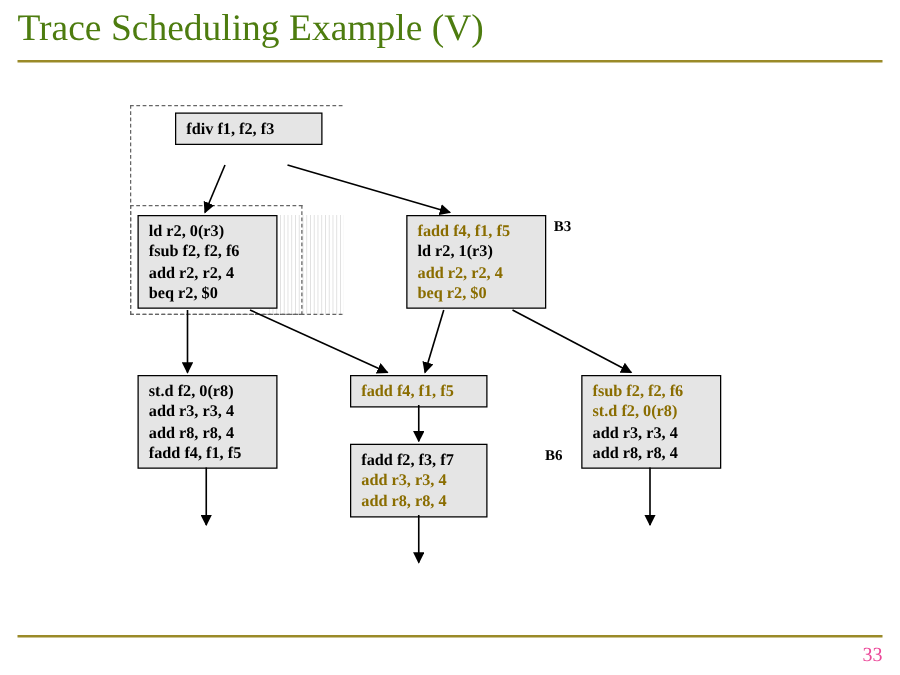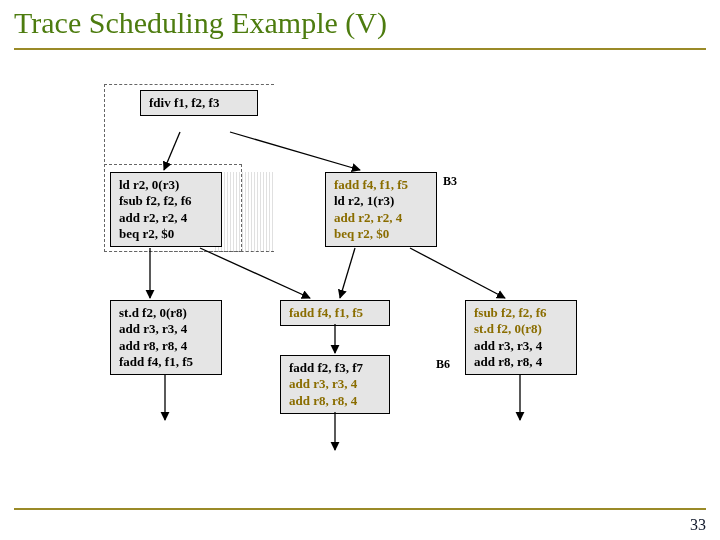--- a/index.html
+++ b/index.html
@@ -25,21 +25,21 @@
   .rule-bottom {
     position:absolute;
     left:14px; right:14px; bottom:30px;
     height:0;
     border-top:2px solid #9a8a28;
   }
   .pagenum {
     position:absolute;
     right:14px; bottom:6px;
     font-size:16px;
-    color:#0f172a;
+    color:#ec4899;
   }
   .diagram {
     position:absolute;
     left:110px; top:90px;
     width:500px; height:390px;
   }
   .node {
     position:absolute;
     border:1px solid #000;
     background:#e5e5e5;

